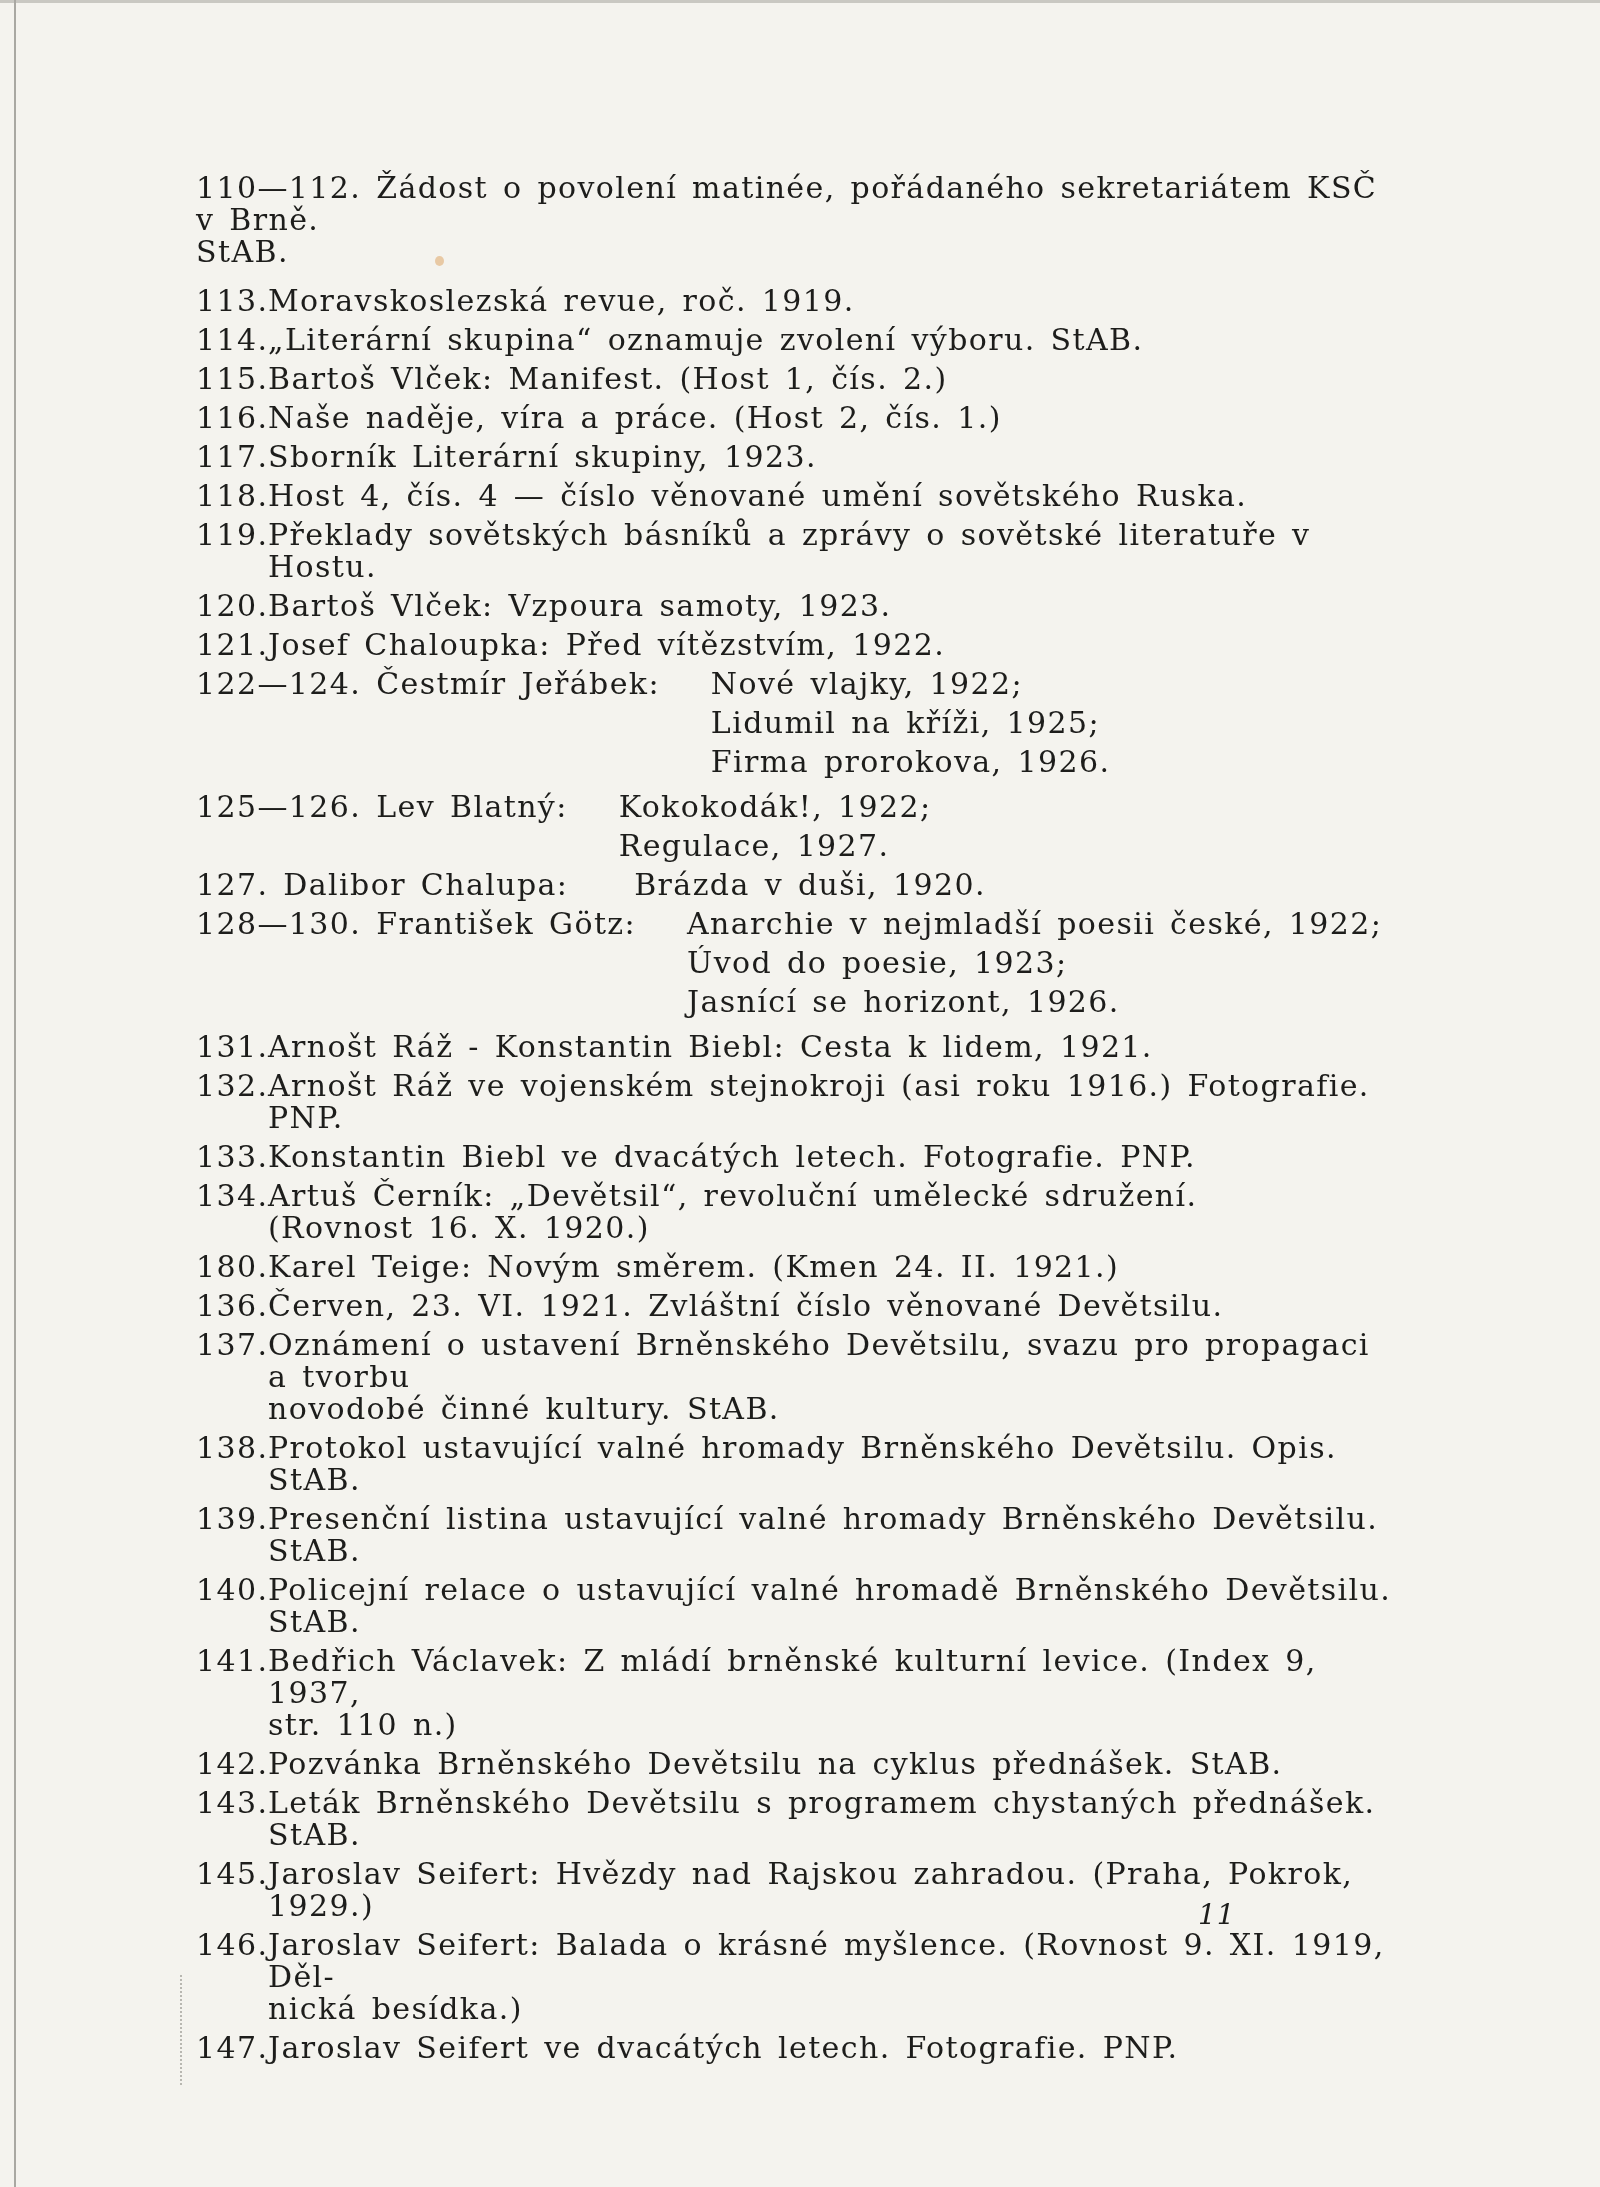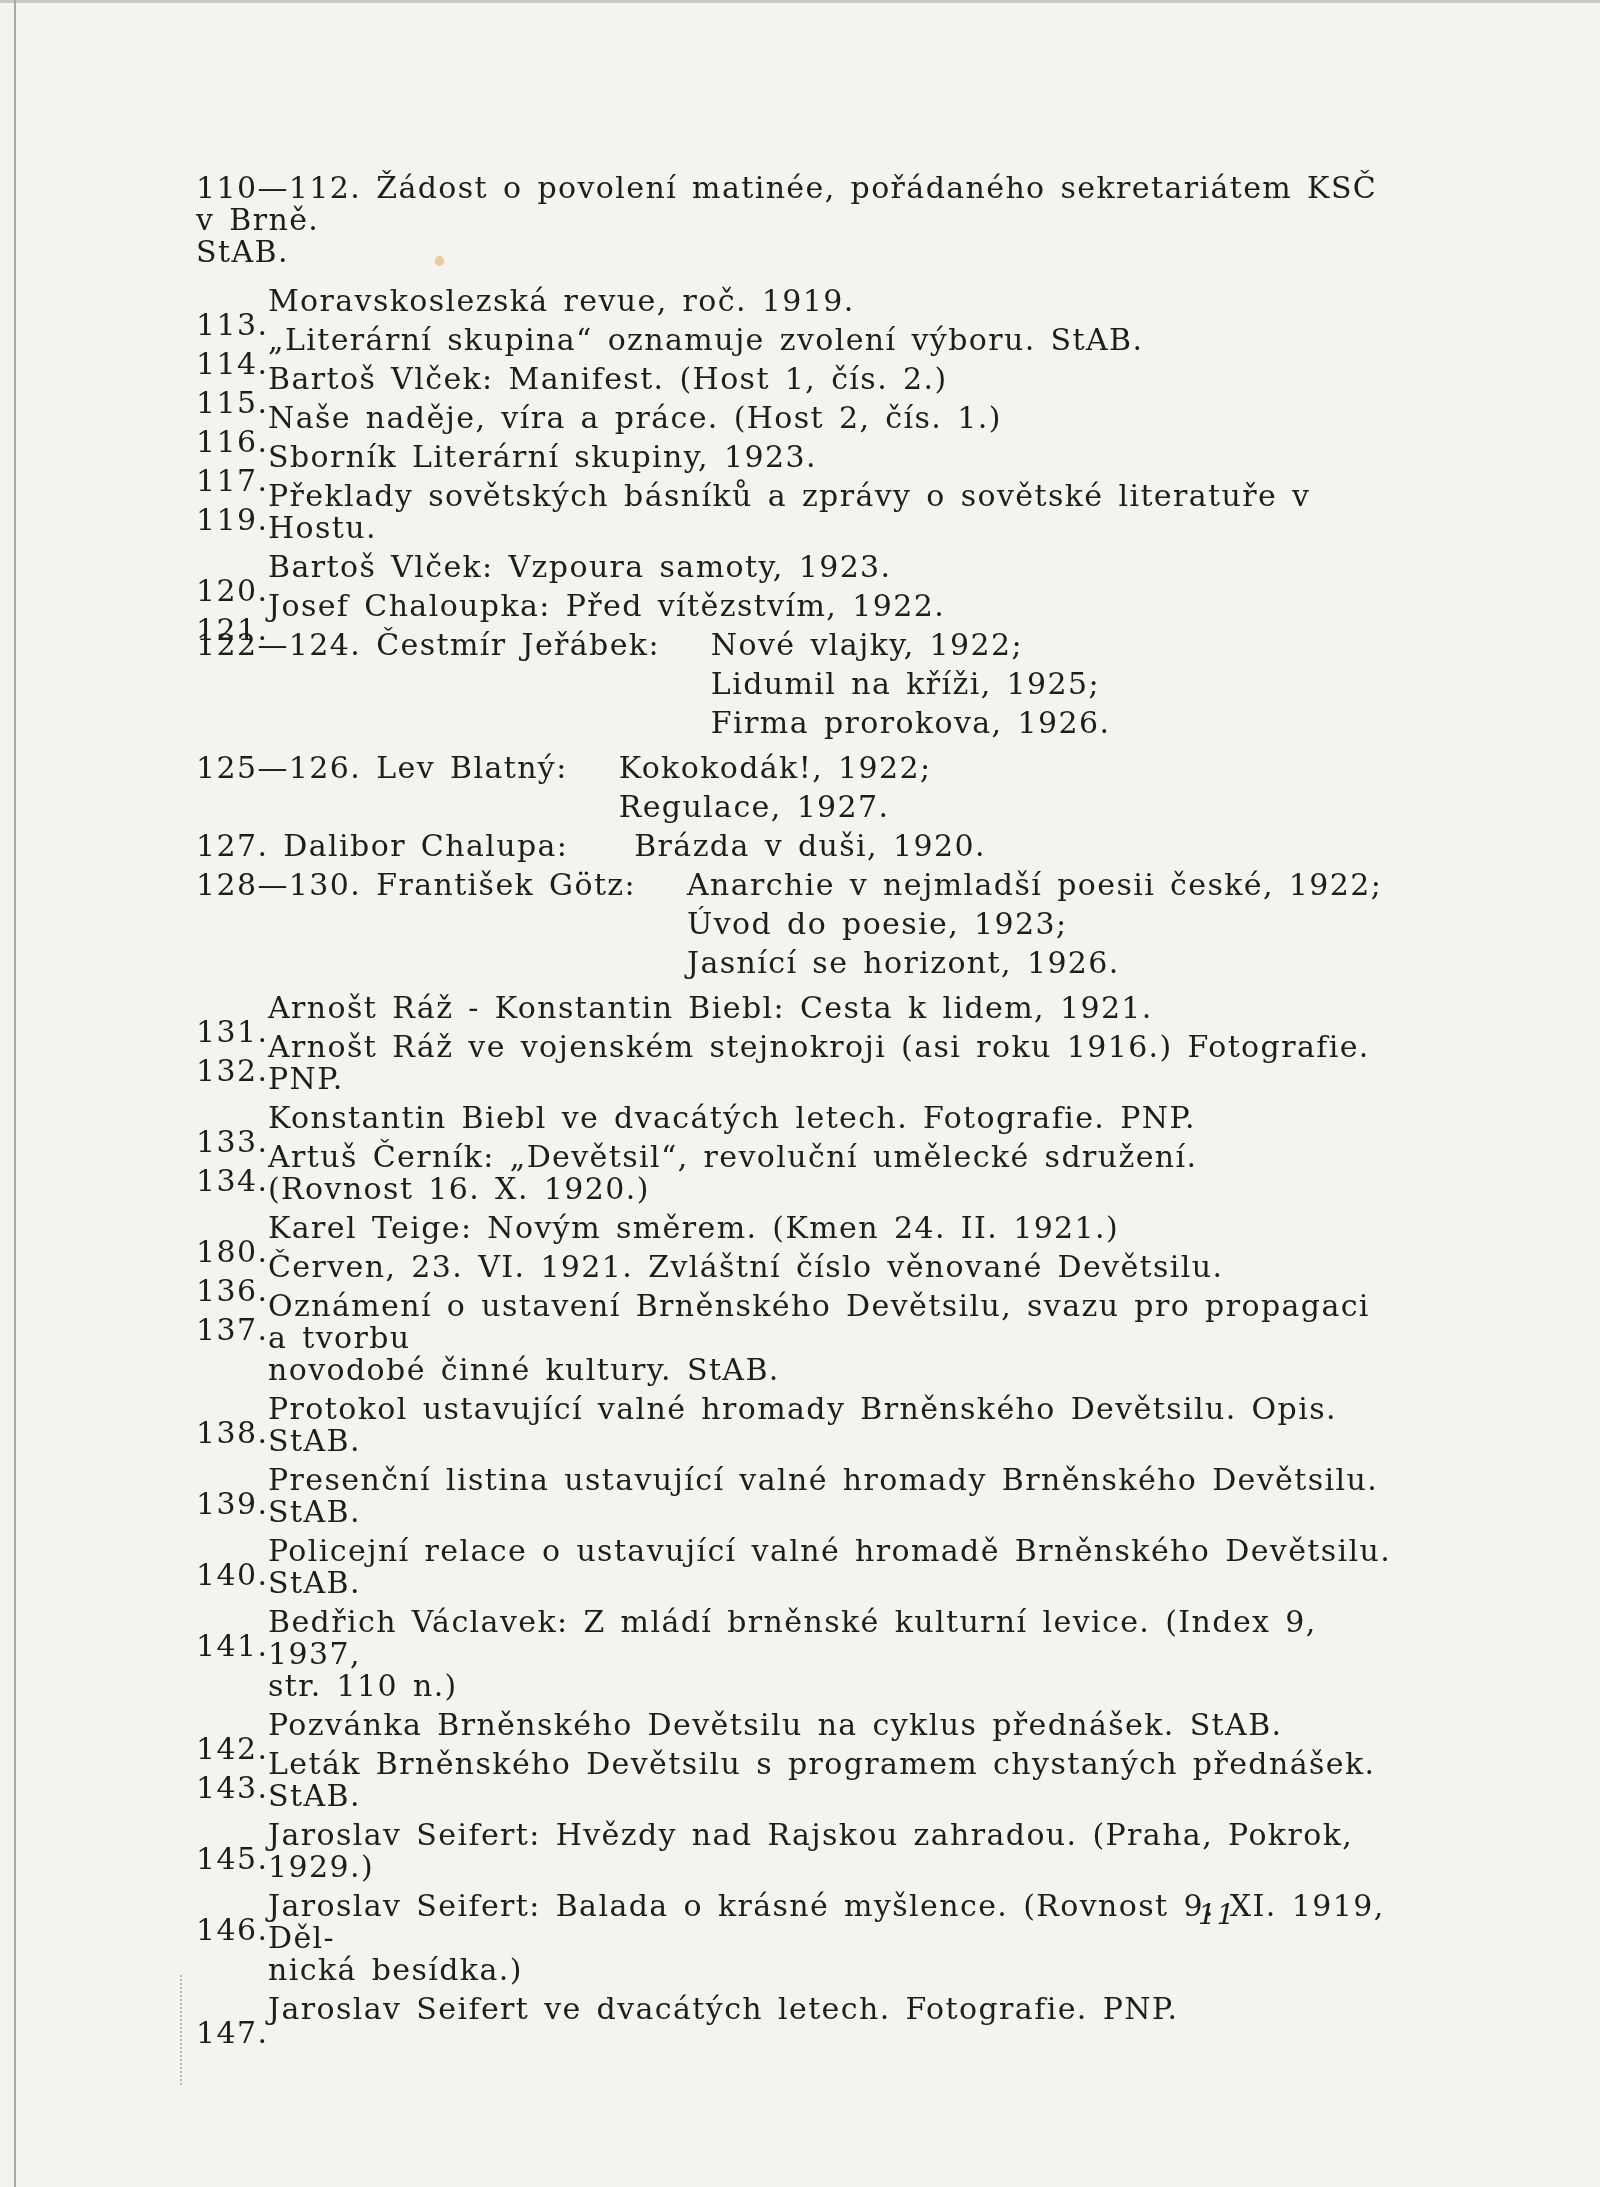--- a/index.html
+++ b/index.html
@@ -25,21 +25,21 @@
     letter-spacing: 1.4px;
     word-spacing: 4px;
   }
   .entry {
     position: relative;
     padding-left: 72px;
     line-height: 32px;
     margin-bottom: 7px;
   }
   .entry .num {
-    position: absolute; left: 0; top: 0; margin-top: 24px;
+    position: absolute; left: 0; top: 0;
   }
   .entry .text { }
   .multi {
     display: flex;
     line-height: 32px;
     margin-bottom: 7px;
     gap: 36px;
   }
   .multi .head { white-space: pre; }
   .multi .works { display: flex; flex-direction: column; }
@@ -89,20 +89,24 @@
   </div>
   <div class="entry">
     <span class="num">116.</span>
     <span class="text">Naše naděje, víra a práce. (Host 2, čís. 1.)</span>
   </div>
   <div class="entry">
     <span class="num">117.</span>
     <span class="text">Sborník Literární skupiny, 1923.</span>
   </div>
   <div class="entry">
+    <span class="num">118.</span>
+    <span class="text">Host 4, čís. 4 — číslo věnované umění sovětského Ruska.</span>
+  </div>
+  <div class="entry">
     <span class="num">119.</span>
     <span class="text">Překlady sovětských básníků a zprávy o sovětské literatuře v Hostu.</span>
   </div>
   <div class="entry">
     <span class="num">120.</span>
     <span class="text">Bartoš Vlček: Vzpoura samoty, 1923.</span>
   </div>
   <div class="entry">
     <span class="num">121.</span>
     <span class="text">Josef Chaloupka: Před vítězstvím, 1922.</span>

